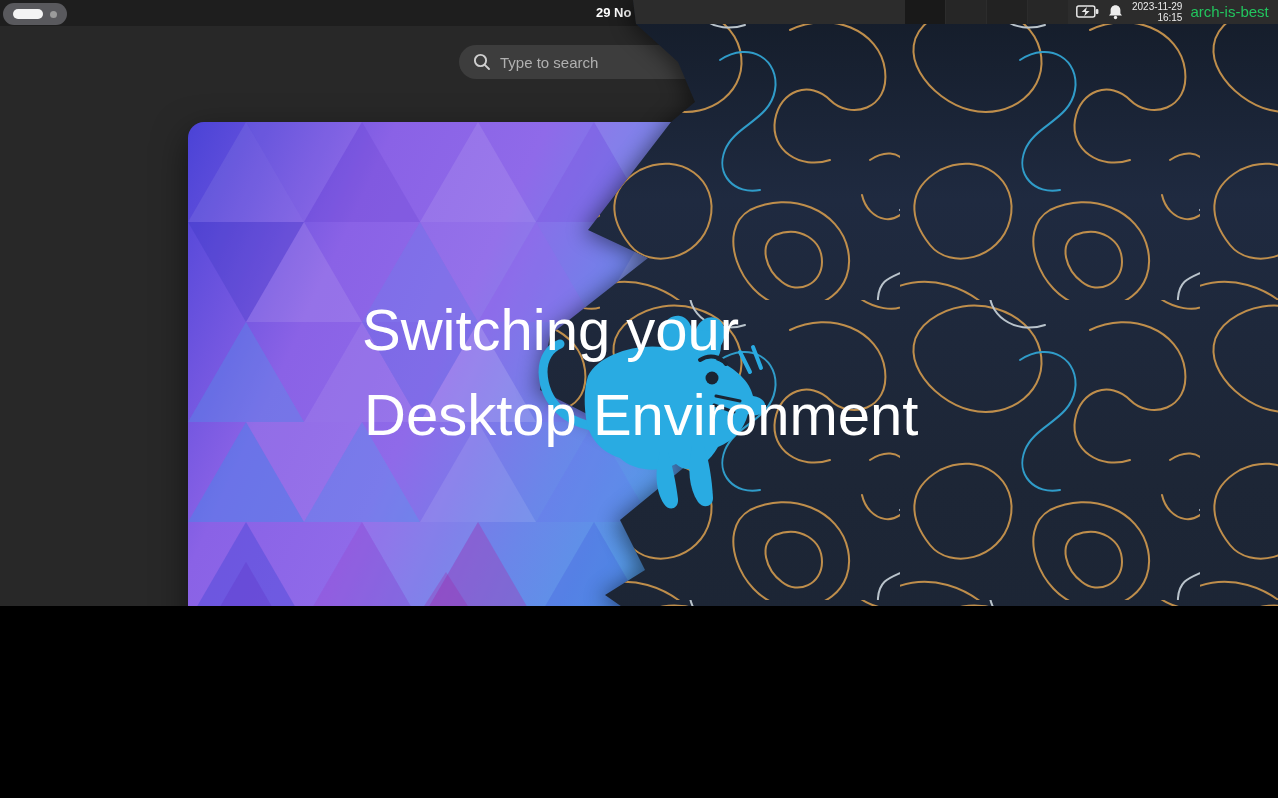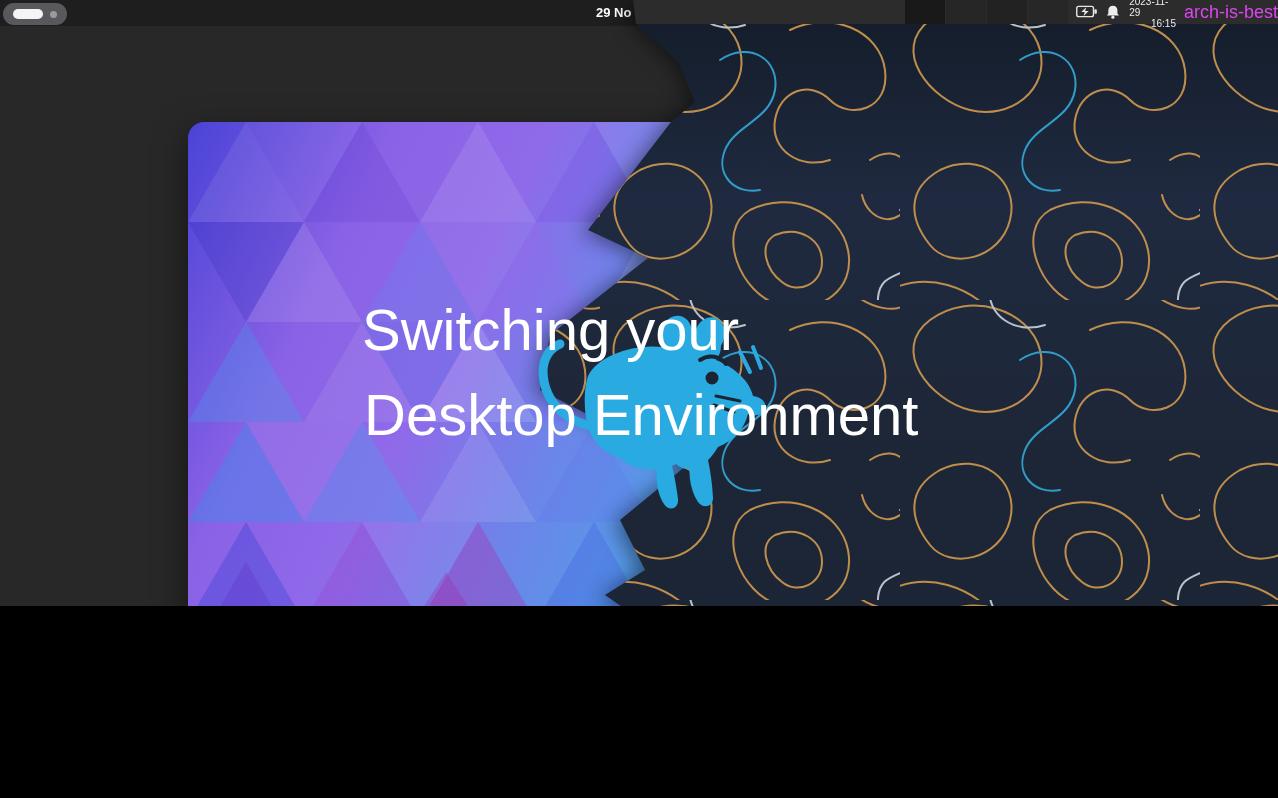--- a/index.html
+++ b/index.html
@@ -28,21 +28,21 @@
   .x-wall{position:absolute;inset:0;}
   .x-topbar{position:absolute;left:0;top:0;width:100%;height:24px;background:#2c2c2c;}
   .x-pager{position:absolute;left:905px;top:0;height:24px;display:flex;}
   .x-ws{width:40px;height:24px;margin-right:1px;}
   .x-ws.active{background:#191919;}
   .x-ws.n2{background:#262626;}
   .x-ws.n3{background:#222222;}
   .x-ws.n4{background:#272727;}
   .x-tray{position:absolute;left:1076px;top:0;height:24px;display:flex;align-items:center;gap:8px;}
   .x-clock{display:flex;flex-direction:column;align-items:flex-end;justify-content:center;height:24px;color:#ececec;font-size:10px;line-height:11px;}
-  .x-host{color:#d946ef;font-size:18px;line-height:24px;white-space:nowrap;}
+  .x-host{color:#22c55e;font-size:15px;line-height:24px;white-space:nowrap;}
   .x-dock{position:absolute;left:598px;top:746px;width:196px;height:45px;background:#353535;display:flex;align-items:center;}
   .x-sep{width:2px;height:34px;background:#a9a9a9;margin:0 4px;}
 
   
   .mouse-svg{position:absolute;inset:0;z-index:3;pointer-events:none;}
   .title-line{position:absolute;z-index:4;color:#ffffff;font-size:58px;font-weight:400;letter-spacing:0px;white-space:nowrap;text-rendering:optimizeLegibility;text-align:right;}
   #title1{left:362px;top:296px;}
   #title2{left:364px;top:381px;}
   .bottom-strip{position:absolute;left:0;top:791px;width:100%;height:7px;background:#0a0a0a;z-index:5;}
 </style>
@@ -53,20 +53,27 @@
 
   <div class="g-topbar"></div>
 
   <div class="ws-pill">
     <span class="ws-active"></span>
     <span class="ws-dot"></span>
   </div>
 
   <div class="g-clock">29 No</div>
 
+  <div class="g-search">
+    <svg width="18" height="18" viewBox="0 0 18 18">
+      <circle cx="7.5" cy="7.5" r="5.6" fill="none" stroke="#cfcfcf" stroke-width="1.9"></circle>
+      <line x1="11.8" y1="11.8" x2="16" y2="16" stroke="#cfcfcf" stroke-width="1.9" stroke-linecap="round"></line>
+    </svg>
+    <span>Type to search</span>
+  </div>
 
   <div class="g-window">
     <svg width="700" height="540" viewBox="0 0 700 540">
       <g>
         <polygon points="0,100 58,0 116,100" fill="rgba(255,255,255,.08)"></polygon>
         <polygon points="116,100 174,0 232,100" fill="rgba(90,50,200,.18)"></polygon>
         <polygon points="58,0 174,0 116,100" fill="rgba(255,255,255,.05)"></polygon>
         <polygon points="232,100 290,0 348,100" fill="rgba(255,255,255,.10)"></polygon>
         <polygon points="348,100 406,0 464,100" fill="rgba(120,70,220,.22)"></polygon>
         <polygon points="406,0 522,0 464,100" fill="rgba(255,255,255,.06)"></polygon>

